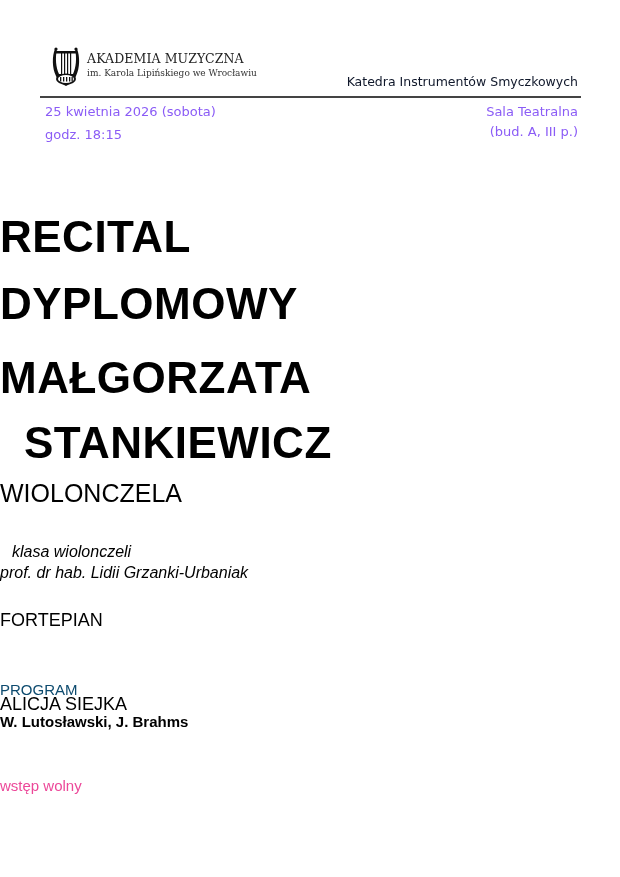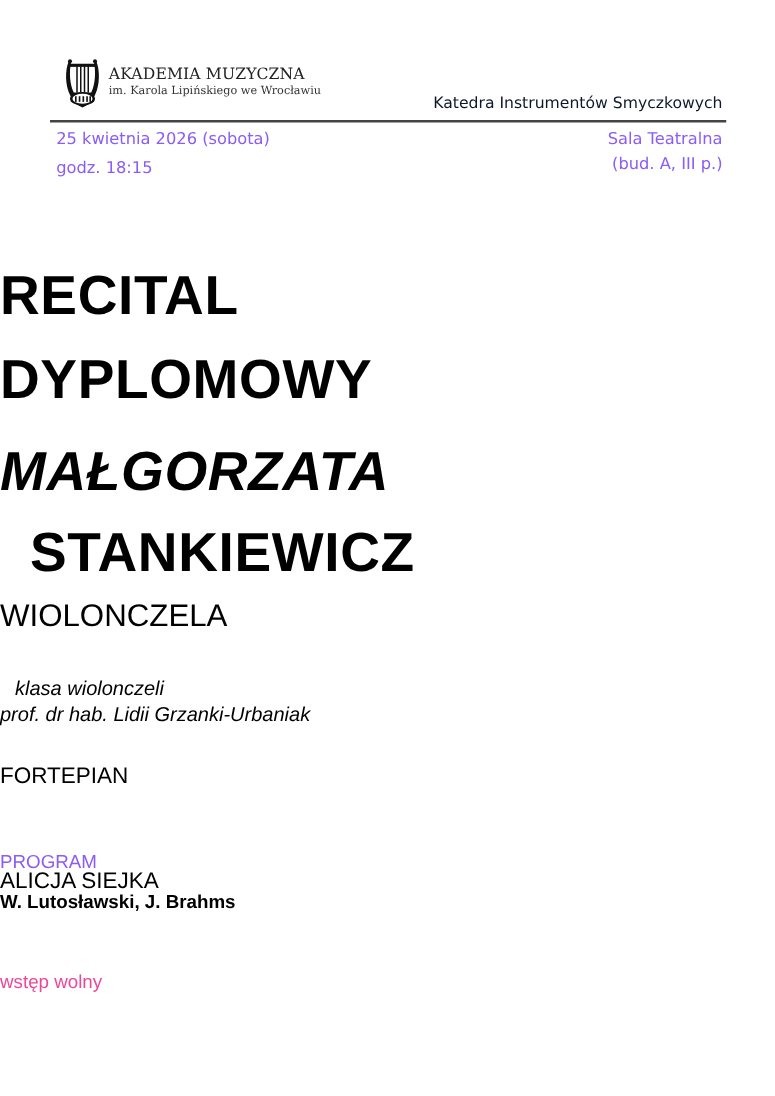--- a/index.html
+++ b/index.html
@@ -70,21 +70,21 @@
       white-space: nowrap;
     }
     .title {
       font-weight: bold;
       font-size: 44px;
       line-height: 1;
       letter-spacing: 0.5px;
     }
     .t1 { top: 215px; }
     .t2 { top: 282px; }
-    .n1 { top: 356px; font-style: italic; }
+    .n1 { top: 356px; }
     .n2 { top: 421px; padding-left: 24px; }
     .instrument {
       top: 481px;
       font-size: 25px;
       line-height: 1;
     }
     .class-line {
       font-style: italic;
       font-size: 16px;
       line-height: 1;
@@ -94,21 +94,21 @@
     .piano {
       font-size: 18px;
       line-height: 1;
     }
     .p1 { top: 611px; }
     .p2 { top: 653px; margin-top: 42px; }
     .program-label {
       top: 682px;
       font-size: 15px;
       line-height: 1;
-      color: #8b5cf6;
+      color: #0c4a6e;
     }
     .program {
       top: 714px;
       font-size: 15px;
       font-weight: bold;
       line-height: 1;
     }
     .admission {
       top: 778px;
       font-size: 15px;

